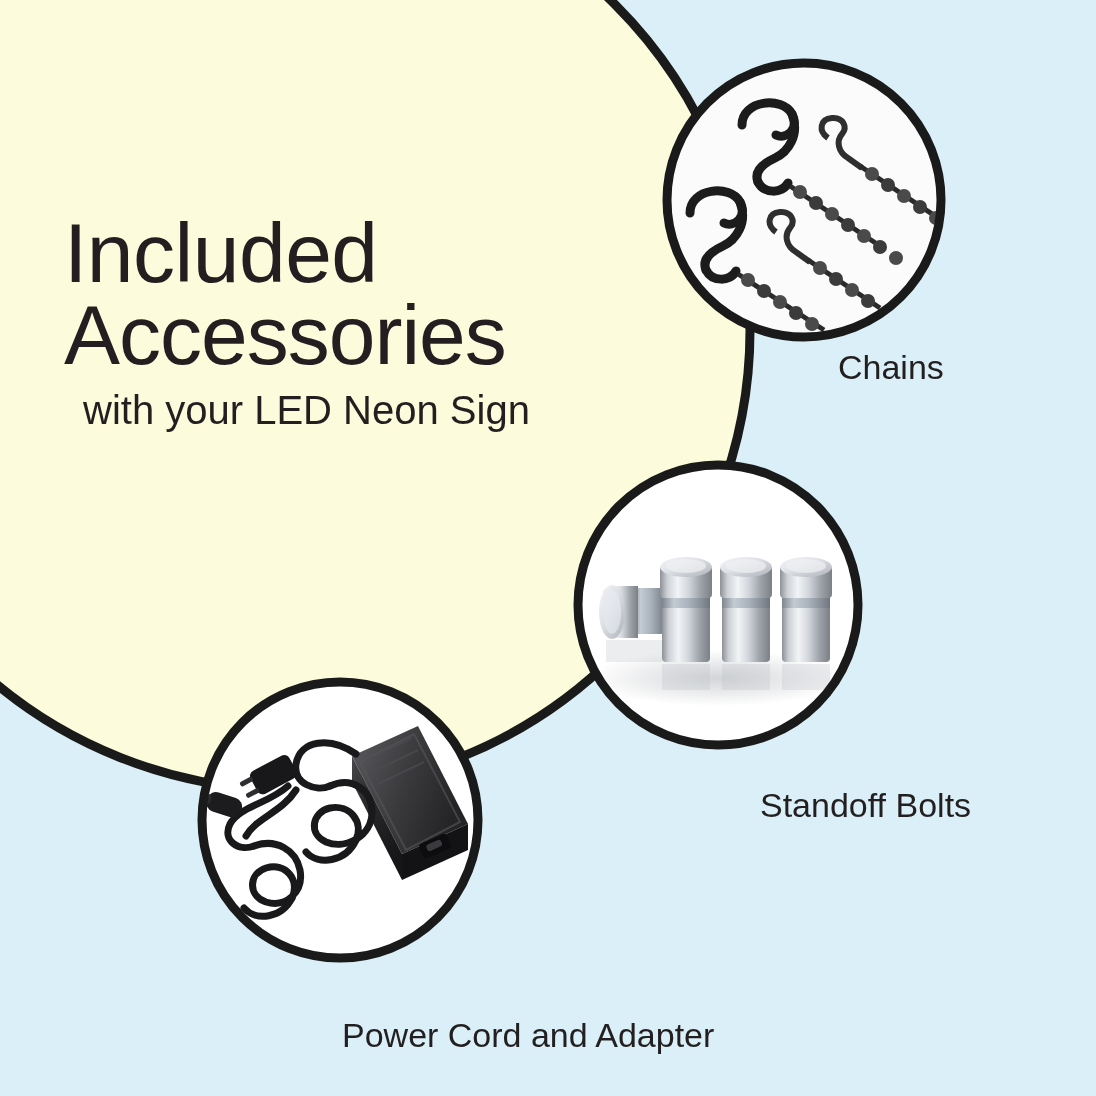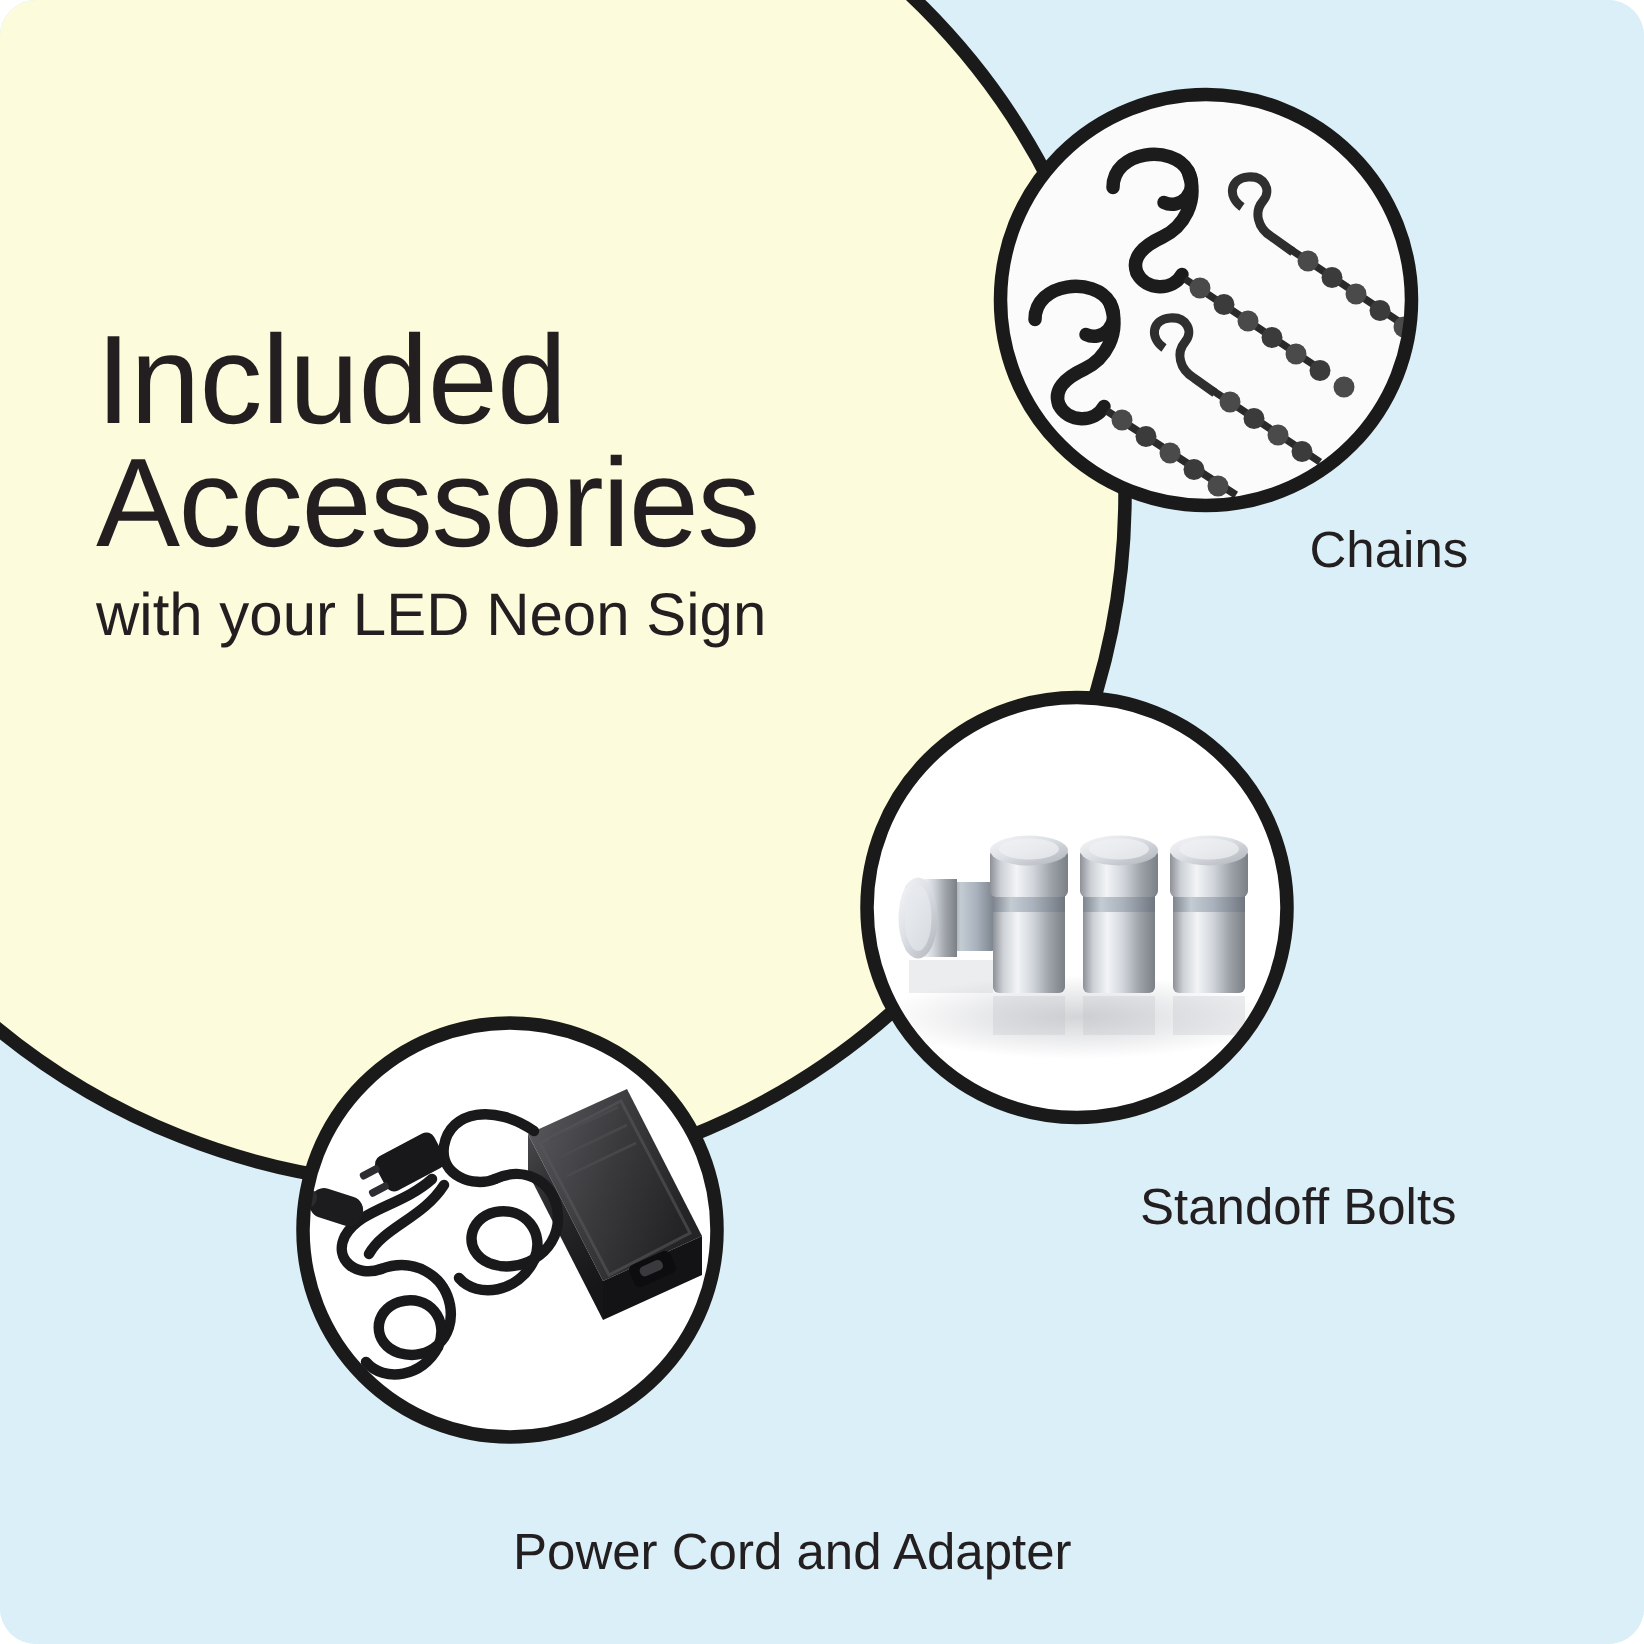--- a/index.html
+++ b/index.html
@@ -7,21 +7,20 @@
     padding: 0;
     background: #ffffff;
   }
   #poster {
     position: relative;
     width: 1096px;
     height: 1096px;
     overflow: hidden;
     font-family: "Liberation Sans", sans-serif;
     background: #daeff7;
-    border-radius: 24px;
   }
   #poster-svg {
     position: absolute;
     top: 0; left: 0;
     width: 1096px;
     height: 1096px;
     display: block;
   }
   .txt-layer {
     position: absolute;
@@ -45,28 +44,29 @@
   }
   .h-line.l2 {
     letter-spacing: -1px;
   }
   .h-sub {
     font-size: 40px;
     line-height: 1.05;
     color: #231f20;
     margin-top: 12px;
     white-space: nowrap;
+    margin-left: 19px;
   }
   .cap {
     position: absolute;
     font-size: 34px;
     color: #231f20;
     white-space: nowrap;
   }
-  .cap-chains { left: 873px; top: 348px; }
+  .cap-chains { left: 838px; top: 348px; }
   .cap-bolts  { left: 760px; top: 786px; text-align: right; }
   .cap-power  { left: 342px; top: 1000px; margin-top: 16px; }
 </style>
 </head>
 <body>
 
 <div id="poster">
 
   <svg id="poster-svg" viewBox="0 0 1096 1096">
     <defs>

